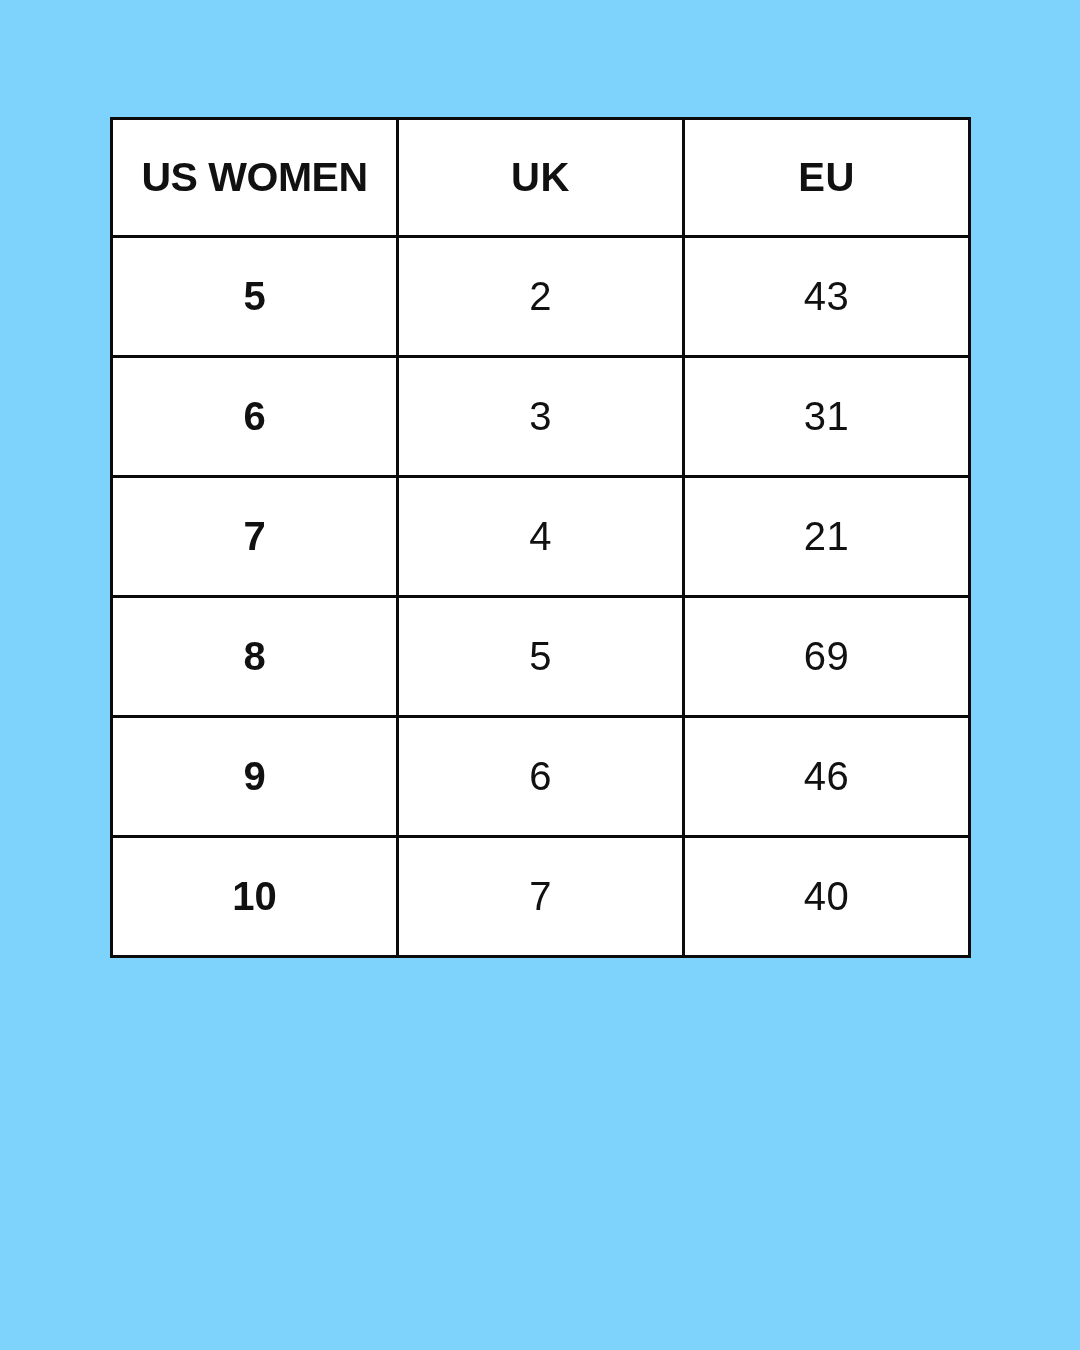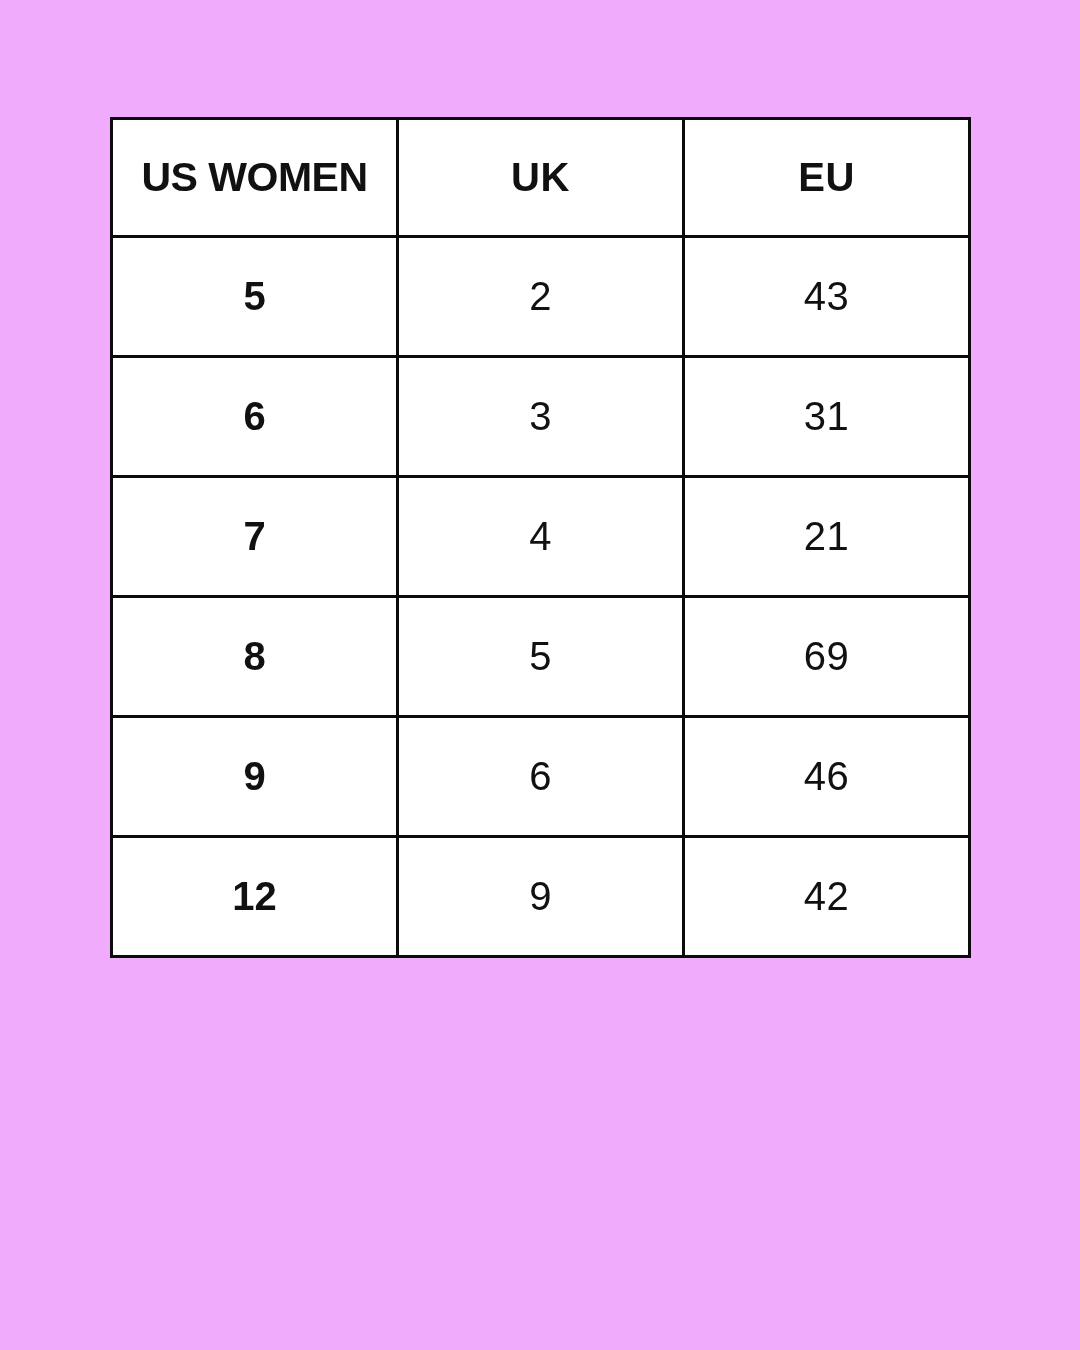--- a/index.html
+++ b/index.html
@@ -8,21 +8,21 @@
     width: 1080px;
     height: 1350px;
     background: #ffffff;
     font-family: "Liberation Sans", sans-serif;
     color: #111111;
   }
   .page {
     position: relative;
     width: 1080px;
     height: 1350px;
-    background: #f0abfc;
+    background: #7dd3fc;
     overflow: hidden;
   }
   table.size-table {
     position: absolute;
     left: 110px;
     top: 117px;
     width: 861px;
     border-collapse: collapse;
     table-layout: fixed;
   }
@@ -88,19 +88,19 @@
         <td class="col-us">8</td>
         <td>5</td>
         <td>69</td>
       </tr>
       <tr>
         <td class="col-us">9</td>
         <td>6</td>
         <td>46</td>
       </tr>
       <tr>
-        <td class="col-us">12</td>
-        <td>9</td>
-        <td>42</td>
+        <td class="col-us">10</td>
+        <td>7</td>
+        <td>40</td>
       </tr>
     </tbody>
   </table>
 </div>
 
 </body></html>

